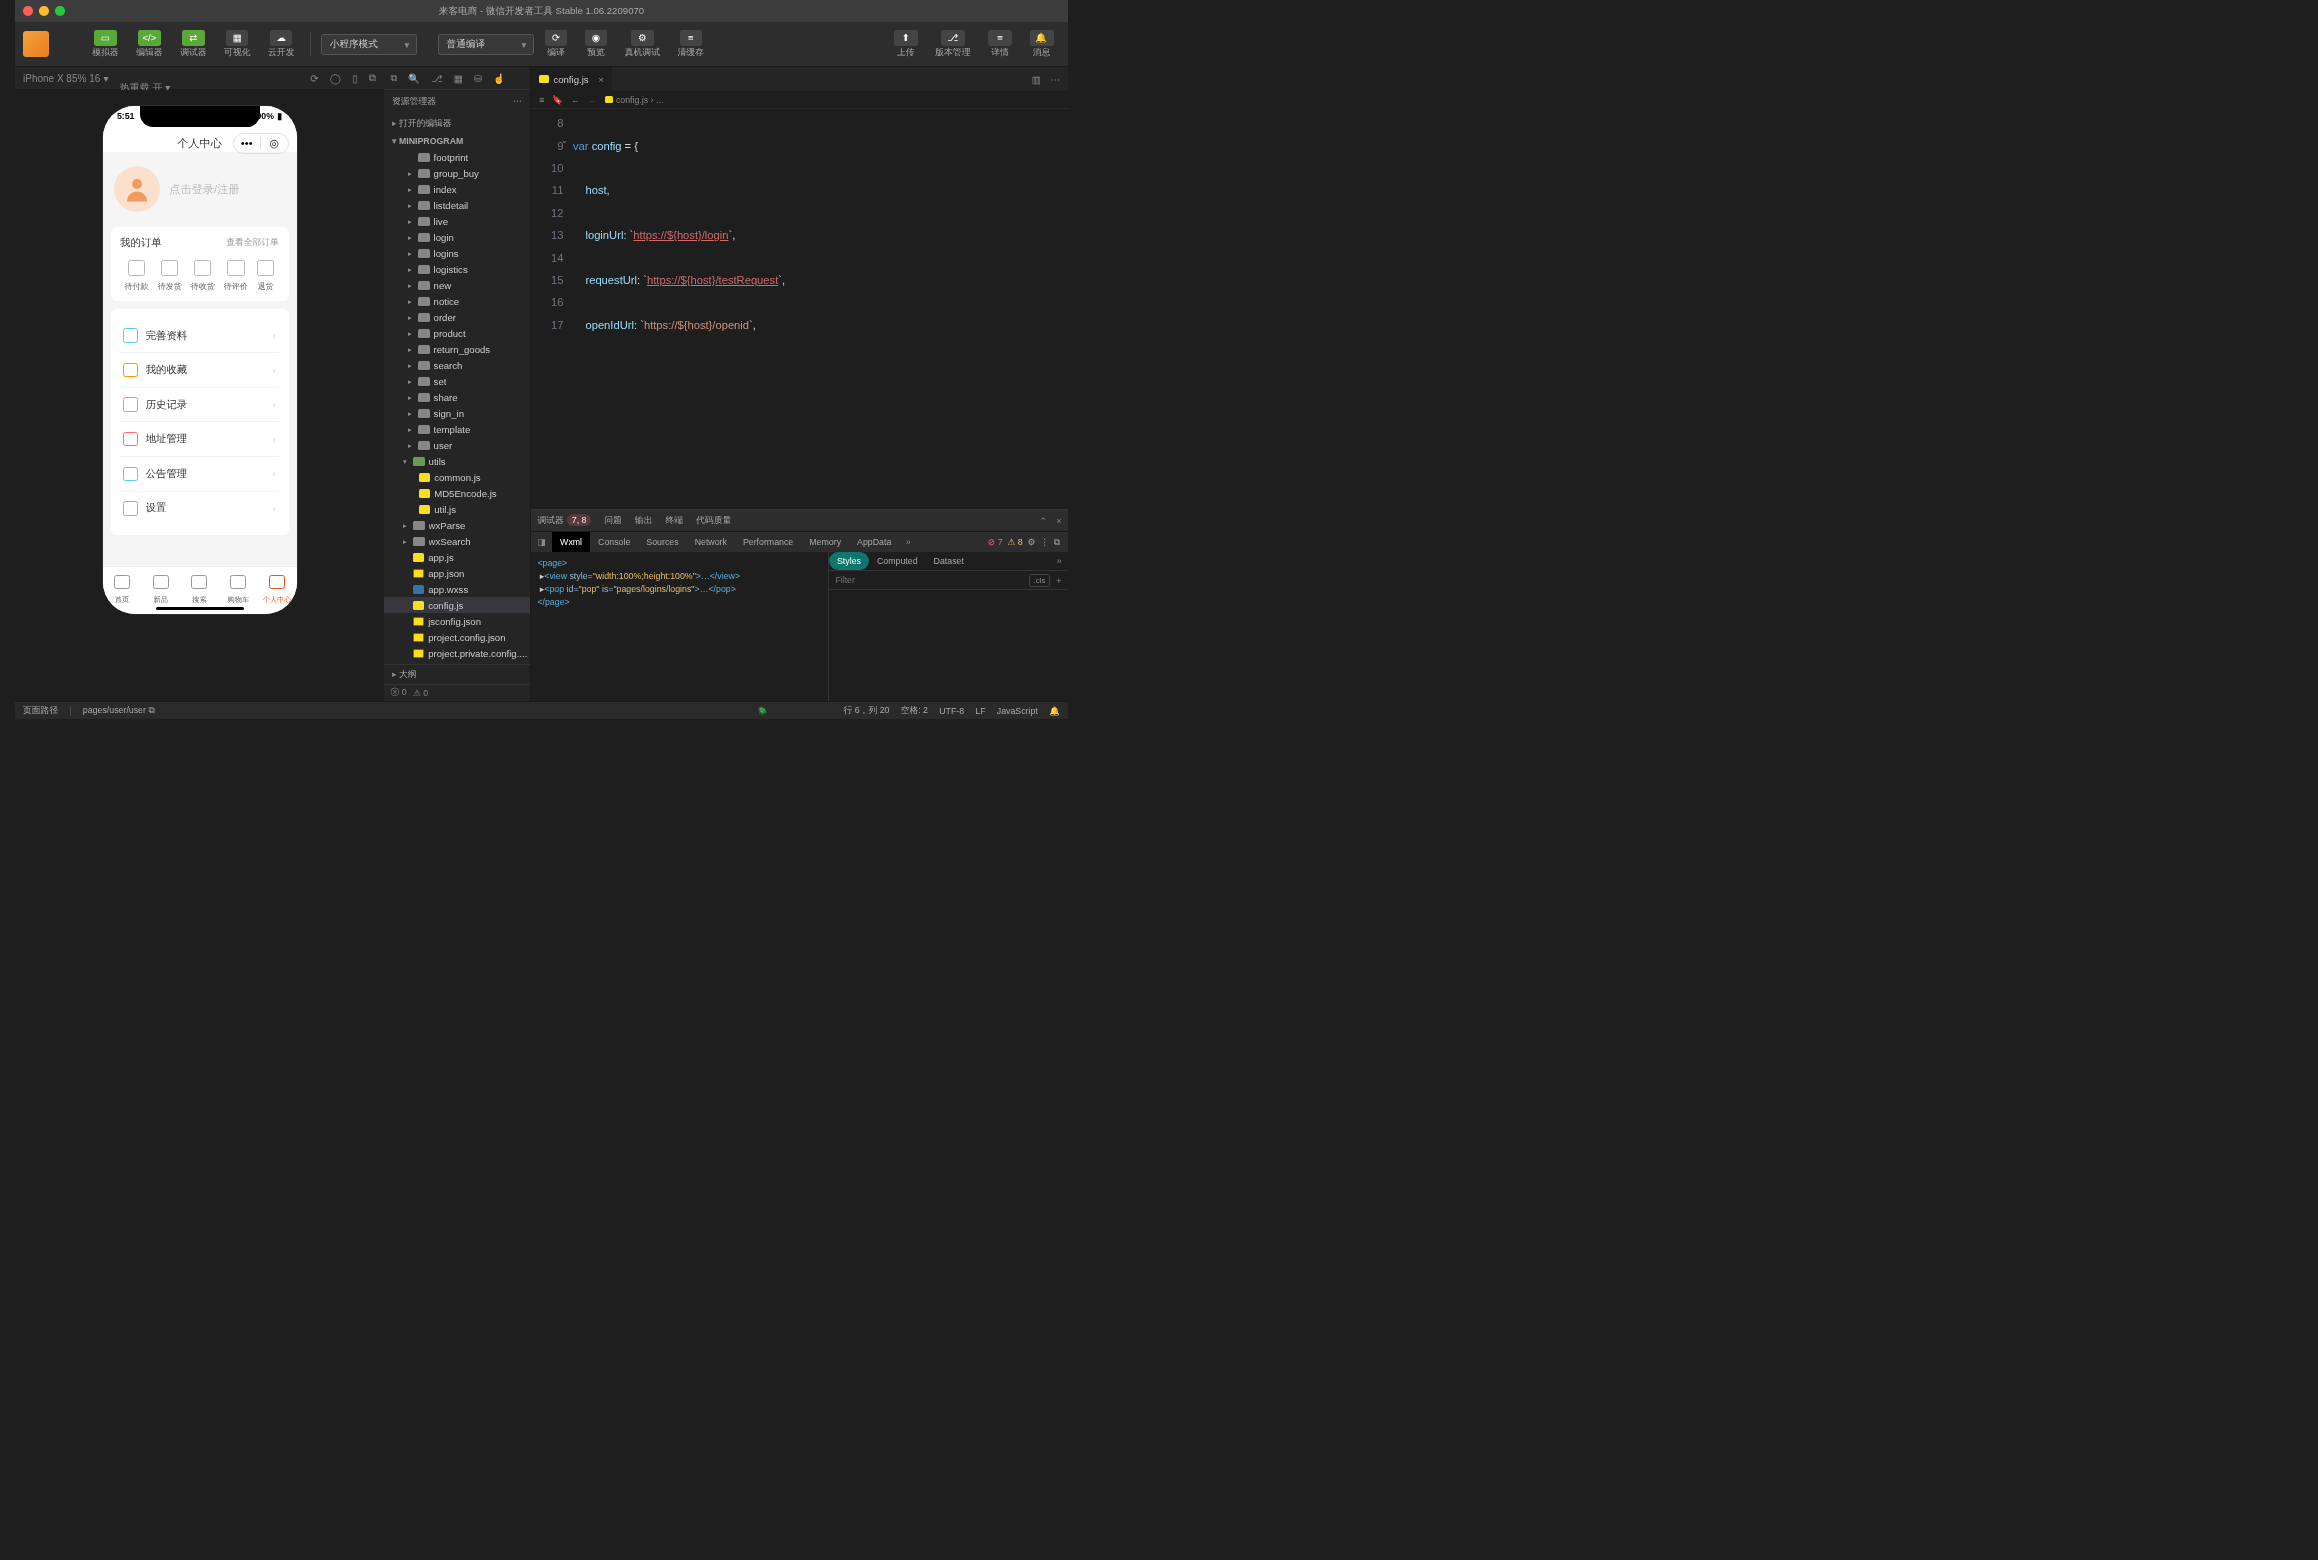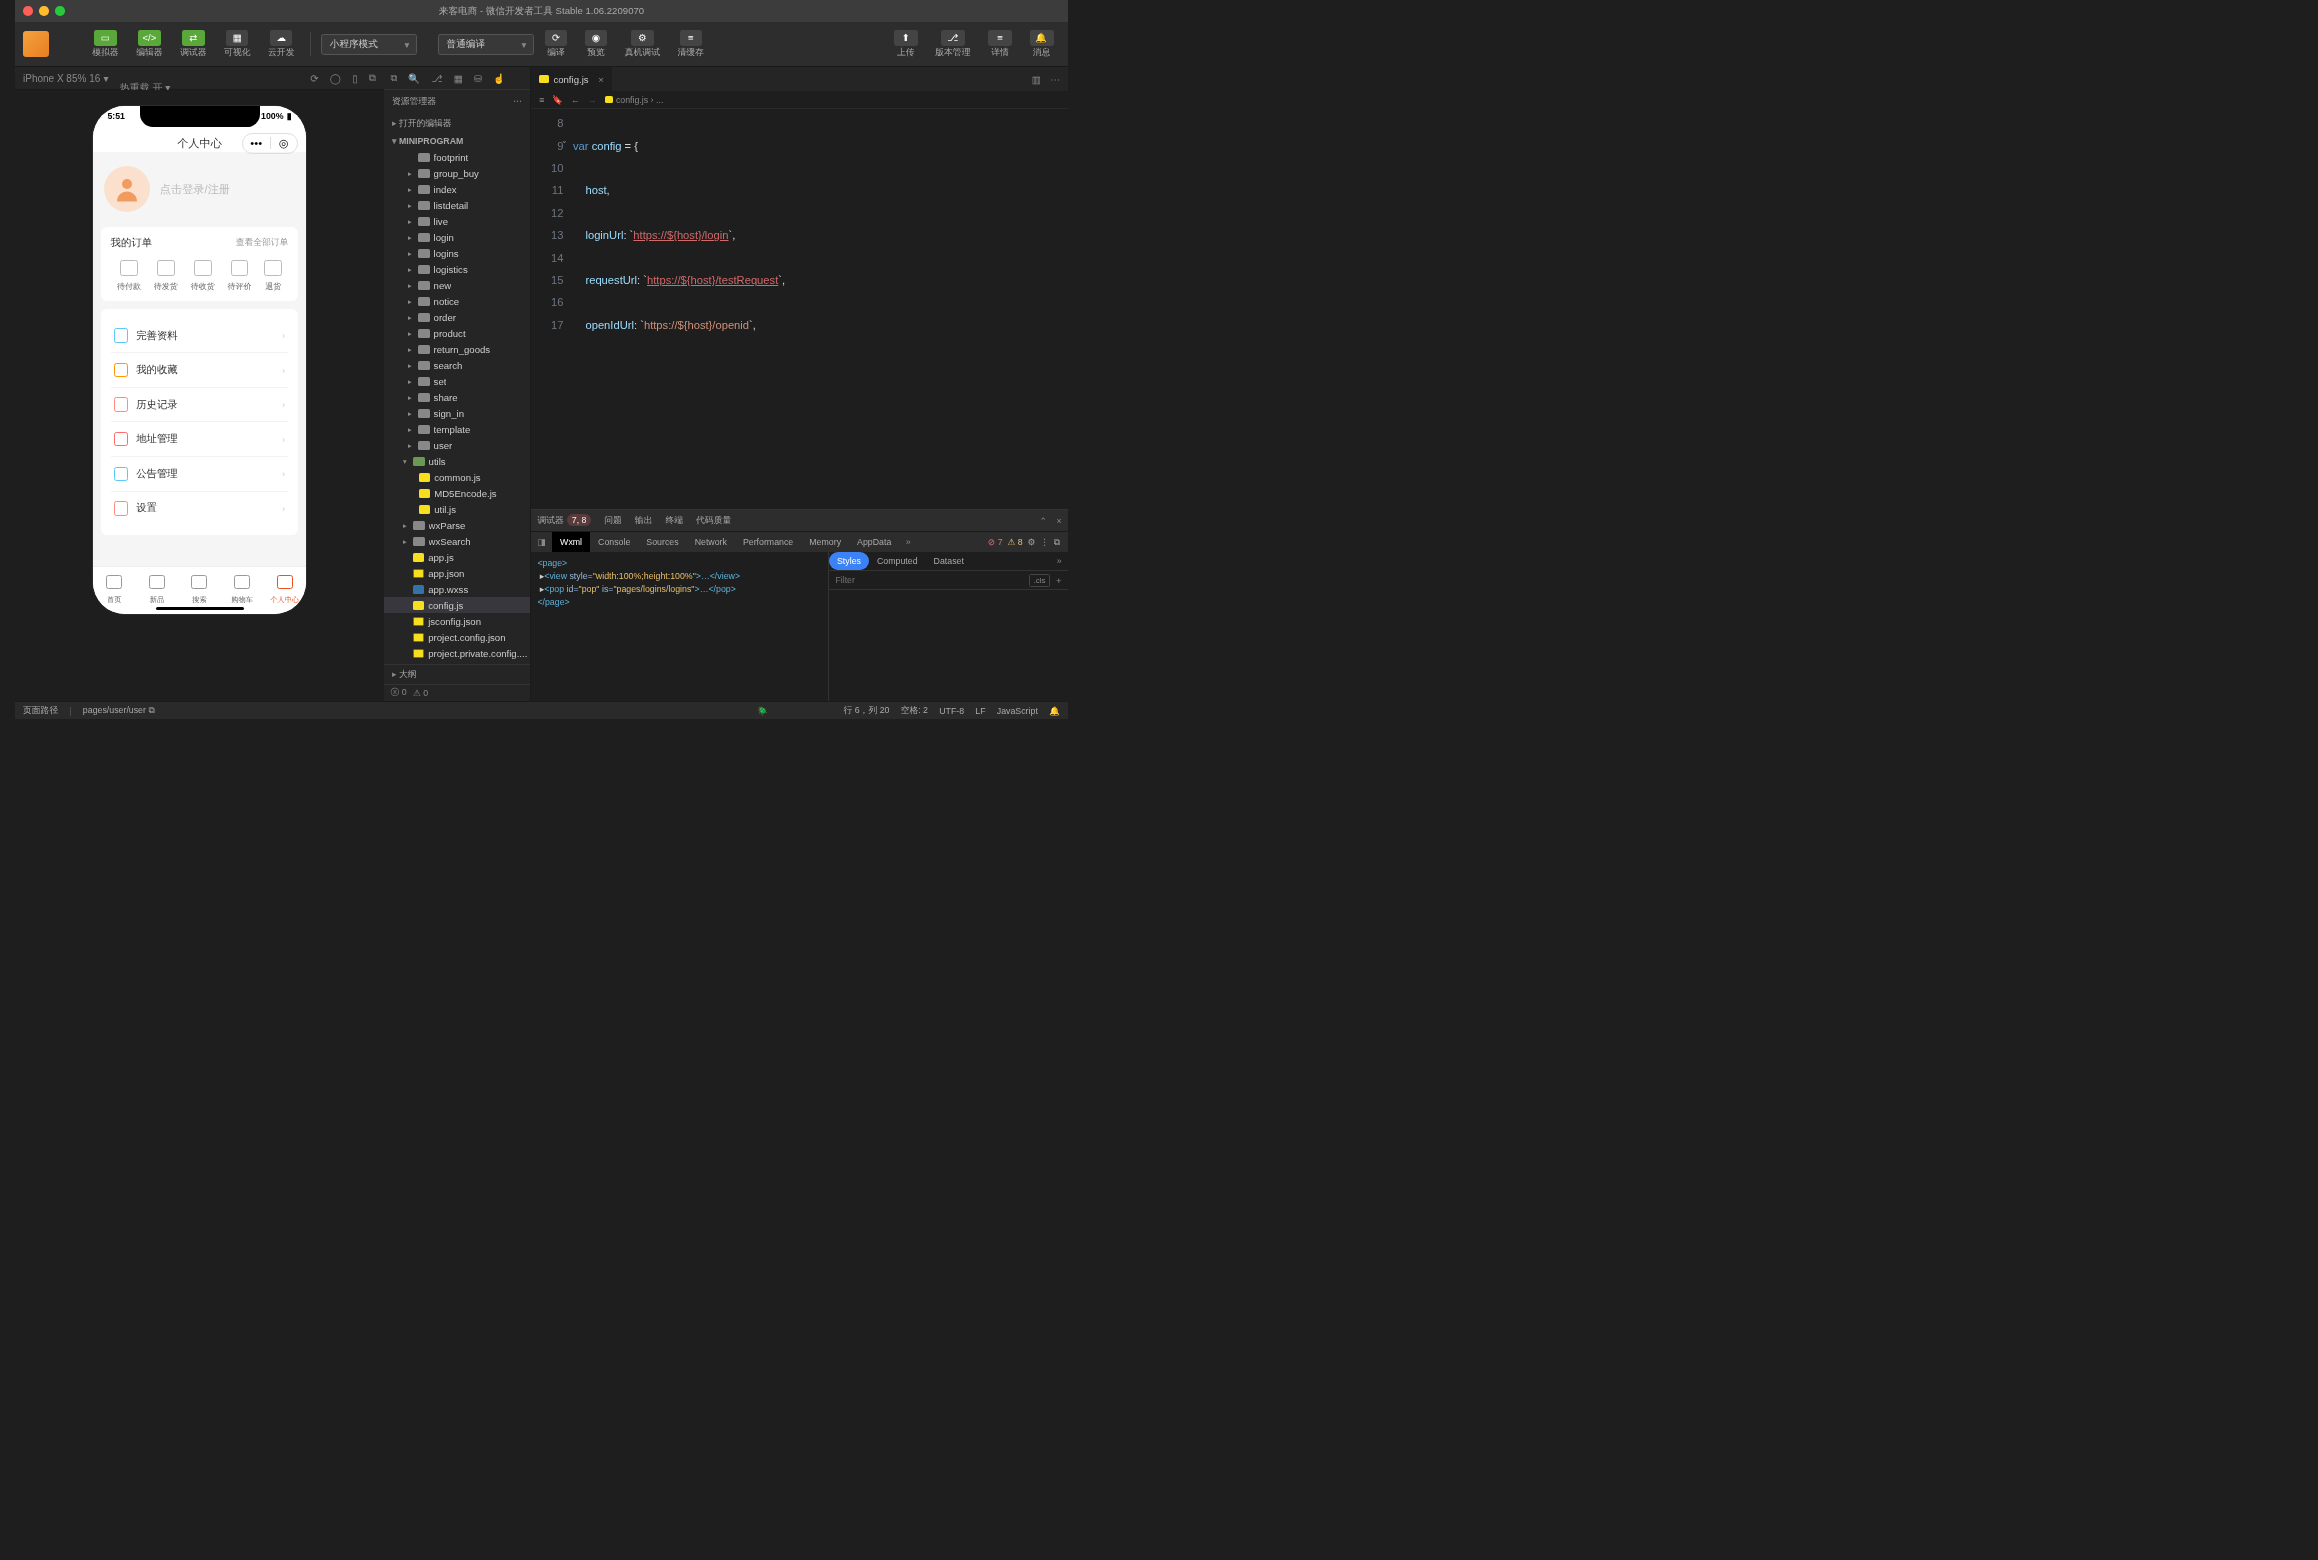--- a/index.html
+++ b/index.html
@@ -34,21 +34,21 @@
 .secbar .device { margin-right: 11.2px; display:flex; align-items:center; gap:3.2px; }
 .secbar .hot { margin-right:auto;margin-top:20px; }
 .secbar-icons { display:flex; gap:11.2px; align-items:center; }
 .secbar-icons span { color:#888; cursor:pointer; }
 
 
 .body { flex:1; display:flex; overflow:hidden; }
 
 
 .sim-panel { width: 369px; background:#1e1e1e; display:flex; align-items:flex-start; justify-content:center; padding-top:16px; }
-.phone { width: 213px; height: 508px; background:#fff; border-radius: 32px; position:relative; overflow:hidden; box-shadow: 0 0 0 0.8px #333; }
+.phone { width: 194px; height: 508px; background:#fff; border-radius: 32px; position:relative; overflow:hidden; box-shadow: 0 0 0 0.8px #333; }
 .notch { position:absolute; top:0; left:50%; transform:translateX(-50%); width: 120px; height:21px; background:#000; border-radius: 0 0 13px 13px; z-index:5; }
 .statusb { position:absolute; top:4.8px; left:0; right:0; display:flex; justify-content:space-between; padding:0 14.4px; font-size:8.8px; color:#000; z-index:4; font-weight:600; }
 .statusb .bat { display:flex; align-items:center; gap:3.2px; }
 .navhead { padding-top: 29px; height: 46px; display:flex; align-items:center; justify-content:center; position:relative; background:#fff; }
 .navhead .tt { font-size:11.2px; color:#333; font-weight:500; }
 .capsule { position:absolute; right:8px; top:27px; width:56px; height:21px; border:0.8px solid #ddd; border-radius:10.4px; display:flex; align-items:center; }
 .capsule span { flex:1; text-align:center; color:#000; font-size:11.2px; }
 .capsule span:first-child { border-right:0.8px solid #ddd; }
 .p-body { background:#f5f5f5; height: calc(100% - 46px - 48px); overflow:hidden; }
 .p-profile { display:flex; align-items:center; padding: 14.4px 11.2px; gap:9.6px; }
@@ -132,21 +132,21 @@
 .dbg-sub .ssp { flex:1; }
 .dbg-sub .warn { display:flex; gap:4.8px; align-items:center; padding-right:8px; }
 .dbg-body { flex:1; display:flex; }
 .dbg-wxml { flex:1; padding:4.8px 6.4px; font-family: Menlo, monospace; font-size:8.8px; color:#ccc; line-height:13px; overflow:hidden; }
 .tg { color:#5db0d7; }
 .at { color:#9bbbdc; }
 .av { color:#e8bf6a; }
 .dbg-styles { width:240px; border-left:0.8px solid #333; display:flex; flex-direction:column; }
 .sty-tabs { height:19px; display:flex; align-items:center; border-bottom:0.8px solid #333; font-size:8.8px; }
 .sty-tabs .stt { padding:0 8px; height:100%; display:flex; align-items:center; color:#aaa; cursor:pointer; }
-.sty-tabs .stt.active { background:#3b82f6; color:#fff;border-radius:9px; }
+.sty-tabs .stt.active { background:#0f766e; color:#fff;border-radius:9px; }
 .sty-tabs .stmore { margin-left:auto; padding:0 6.4px; color:#888; }
 .sty-filter { height:19px; border-bottom:0.8px solid #333; display:flex; align-items:center; padding:0 6.4px; }
 .sty-filter input { flex:1; background:transparent; border:none; color:#ccc; font-size:8.8px; outline:none; }
 .sty-filter .cls { color:#888; font-size:8px; border:0.8px solid #444; padding:0.8px 3.2px; border-radius:1.6px; margin-left:4.8px; }
 
 
 .statusbar { height:17.6px; background:#2a2a2a; display:flex; align-items:center; padding:0 8px; font-size:8.8px; color:#aaa; gap:11.2px; border-top:0.8px solid #1a1a1a;justify-content:space-between; }
 .statusbar .sbsp { flex:1; }
 .statusbar .sbi { cursor:pointer; }
 

